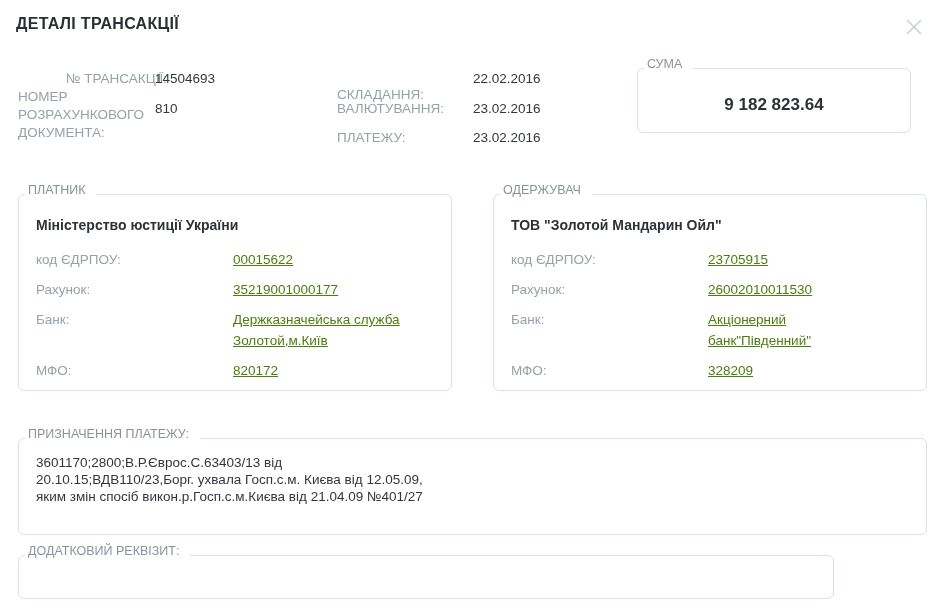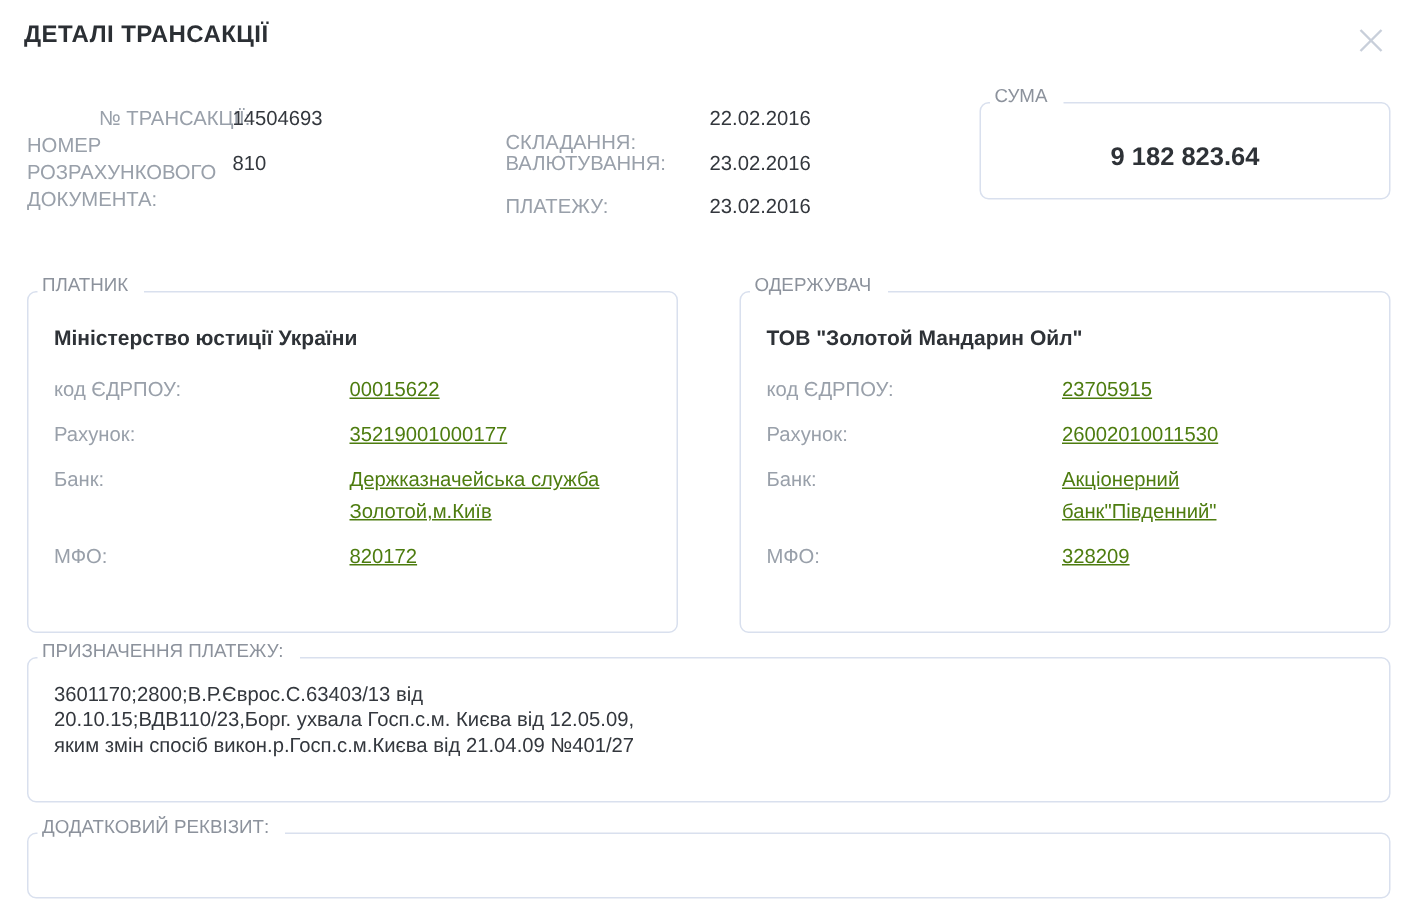--- a/index.html
+++ b/index.html
@@ -22,35 +22,35 @@
   
   .panel{
     position:absolute;border:1px solid #d9e0ee;border-radius:6px;background:#fff;
     box-sizing:border-box;
   }
   .panel-legend{
     position:absolute;top:-12px;left:6px;background:#fff;
     padding:0 11px 0 3px;font-size:12.5px;line-height:14px;color:#8c929c;
     white-space:nowrap;
   }
-  .sum-panel{left:653px;top:68px;width:274px;height:65px;
+  .sum-panel{left:637px;top:68px;width:274px;height:65px;
     display:flex;align-items:center;justify-content:center;}
   .sum-value{font-size:17px;font-weight:700;color:#2e3237;padding-top:8px;}
-  .party-panel{top:194px;width:434px;height:228px;padding:20px 14px 0 17px;}
+  .party-panel{top:194px;width:434px;height:197px;padding:20px 14px 0 17px;}
   .payer-panel{left:18px;}
   .recipient-panel{left:493px;}
   .party-name{font-size:14px;font-weight:700;color:#2e3237;line-height:20px;margin-bottom:14px;}
   .party-row{display:flex;margin-bottom:9px;line-height:21px;font-size:13.5px;}
   .party-row .rlabel{width:197px;flex:0 0 197px;color:#99a0aa;}
   .party-row .rvalue{color:#4d7c0f;text-decoration:underline;}
   .payer-panel .rvalue{max-width:205px;}
   .recipient-panel .rvalue{max-width:150px;}
   .purpose-panel{left:18px;top:438px;width:909px;height:97px;padding:15px 20px 0 17px;}
   .purpose-text{font-size:13.5px;line-height:17px;color:#33373d;white-space:pre-line;}
-  .extra-panel{left:18px;top:555px;width:909px;height:44px;padding:10px 16px 0 16px;text-align:center;}
+  .extra-panel{left:18px;top:555px;width:816px;height:44px;padding:10px 16px 0 16px;text-align:center;}
   .extra-text{font-size:13.5px;color:#33373d;}
 </style>
 </head>
 <body>
 
 <div class="title">ДЕТАЛІ ТРАНСАКЦІЇ</div>
 
 <div class="close-btn">
   <span style="display:flex;">
     <svg width="20" height="20" viewBox="0 0 20 20">

